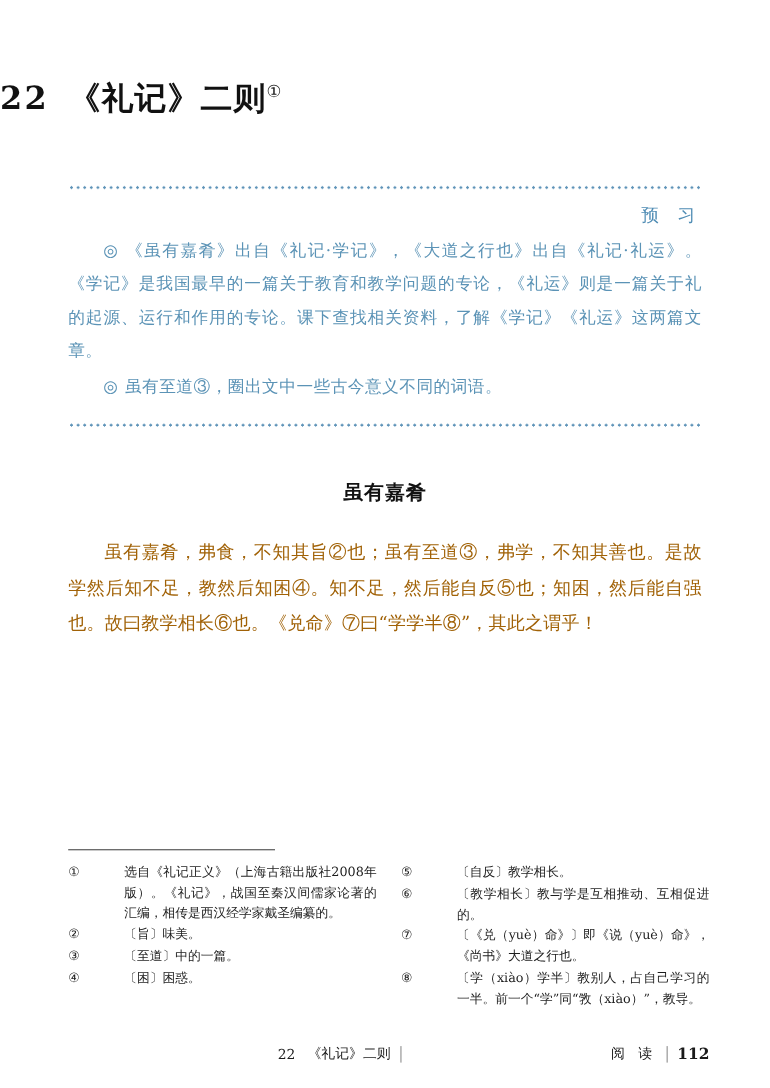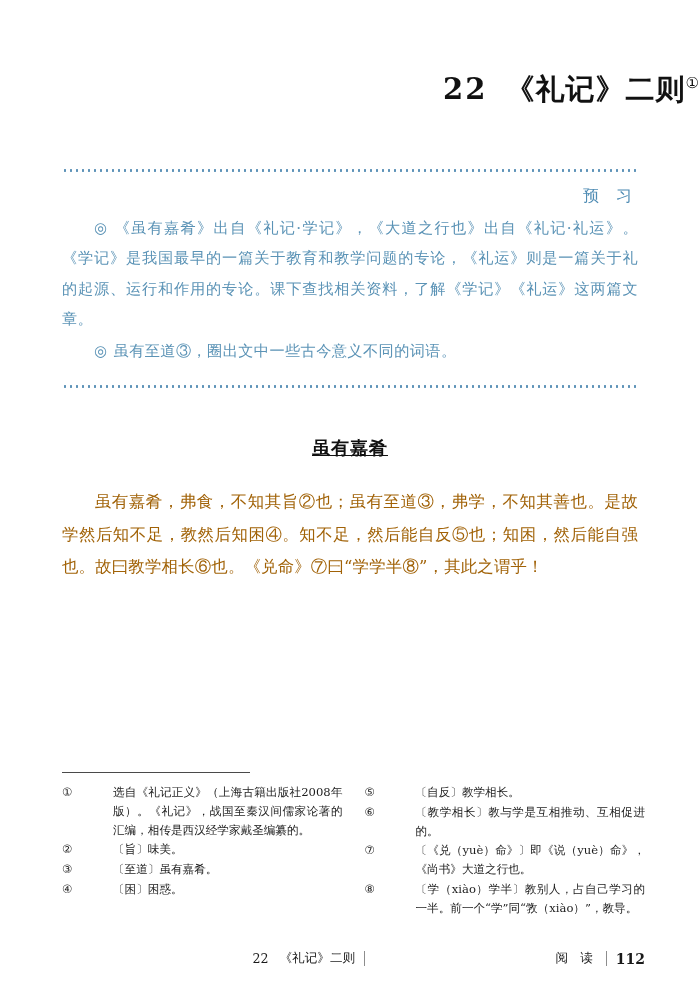--- a/index.html
+++ b/index.html
@@ -16,21 +16,21 @@
     overflow: hidden;
   }
   .page {
     position: absolute;
     inset: 0;
     padding: 0;
   }
 
   
   .chapter-title {
-    text-align: right;
+    text-align: left;
     font-family: "DejaVu Serif", "Liberation Serif", serif;
     font-size: 29px;
     font-weight: bold;
     letter-spacing: 1px;
     color: #111;
     margin: 0;
     padding-top: 72px;
     line-height: 1.2;
   }
   .chapter-title .num { margin-right: 18px; letter-spacing: 2px; }
@@ -82,21 +82,20 @@
     padding-top: 48px;
   }
   .lesson-title {
     text-align: center;
     font-family: "DejaVu Serif", "Liberation Serif", serif;
     font-size: 18px;
     font-weight: bold;
     letter-spacing: 1px;
     margin: 0 0 26px 0;
     color: #111;
-    text-decoration: underline;
   }
   .lesson-body {
     font-family: "DejaVu Serif", "Liberation Serif", serif;
     font-size: 16.4px;
     line-height: 2.0;
     text-align: justify;
     text-justify: inter-character;
     text-indent: 2em;
     margin: 0;
     color: #a16207;
@@ -216,21 +215,21 @@
         <div class="fn-item">
           <span class="fn-marker">①</span>
           <span class="fn-text">选自《礼记正义》（上海古籍出版社2008年版）。《礼记》，战国至秦汉间儒家论著的汇编，相传是西汉经学家戴圣编纂的。</span>
         </div>
         <div class="fn-item">
           <span class="fn-marker">②</span>
           <span class="fn-text">〔旨〕味美。</span>
         </div>
         <div class="fn-item">
           <span class="fn-marker">③</span>
-          <span class="fn-text">〔至道〕虽有嘉肴。</span>
+          <span class="fn-text">〔至道〕中的一篇。</span>
         </div>
         <div class="fn-item">
           <span class="fn-marker">④</span>
           <span class="fn-text">〔困〕困惑。</span>
         </div>
       </div>
       <div class="fn-col">
         <div class="fn-item">
           <span class="fn-marker">⑤</span>
           <span class="fn-text">〔自反〕教学相长。</span>

